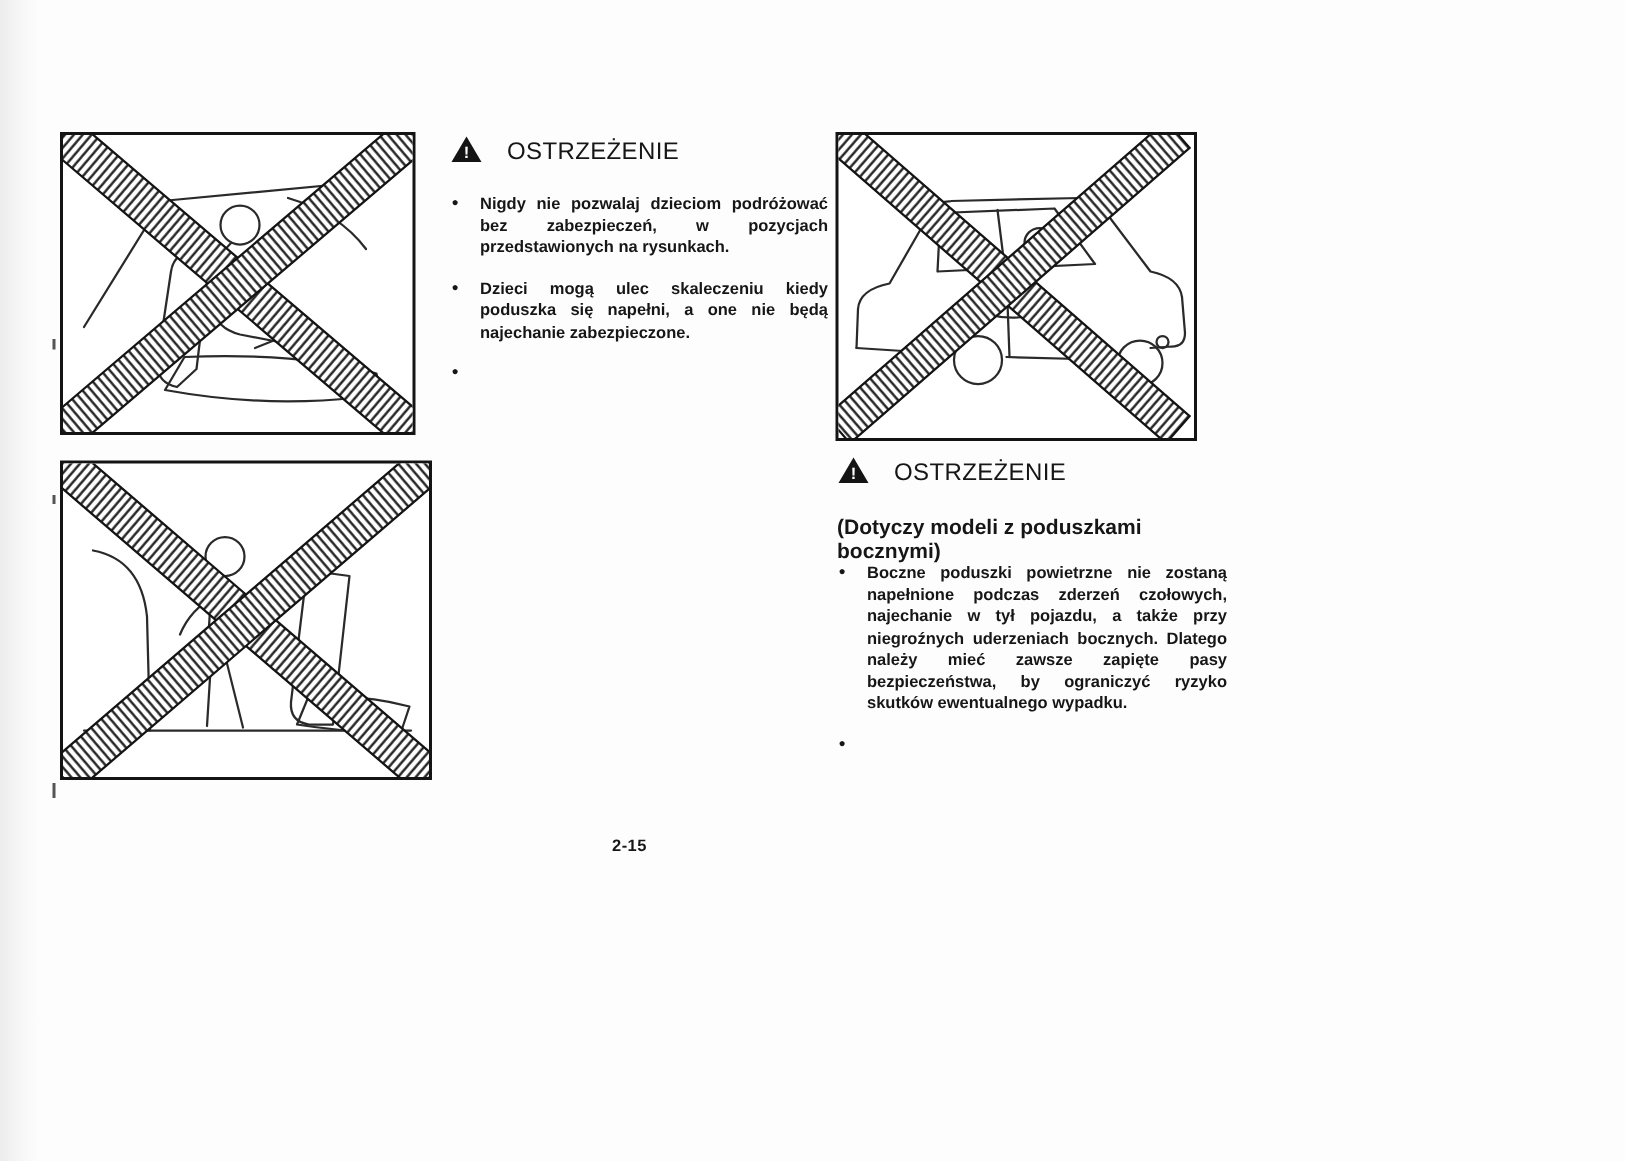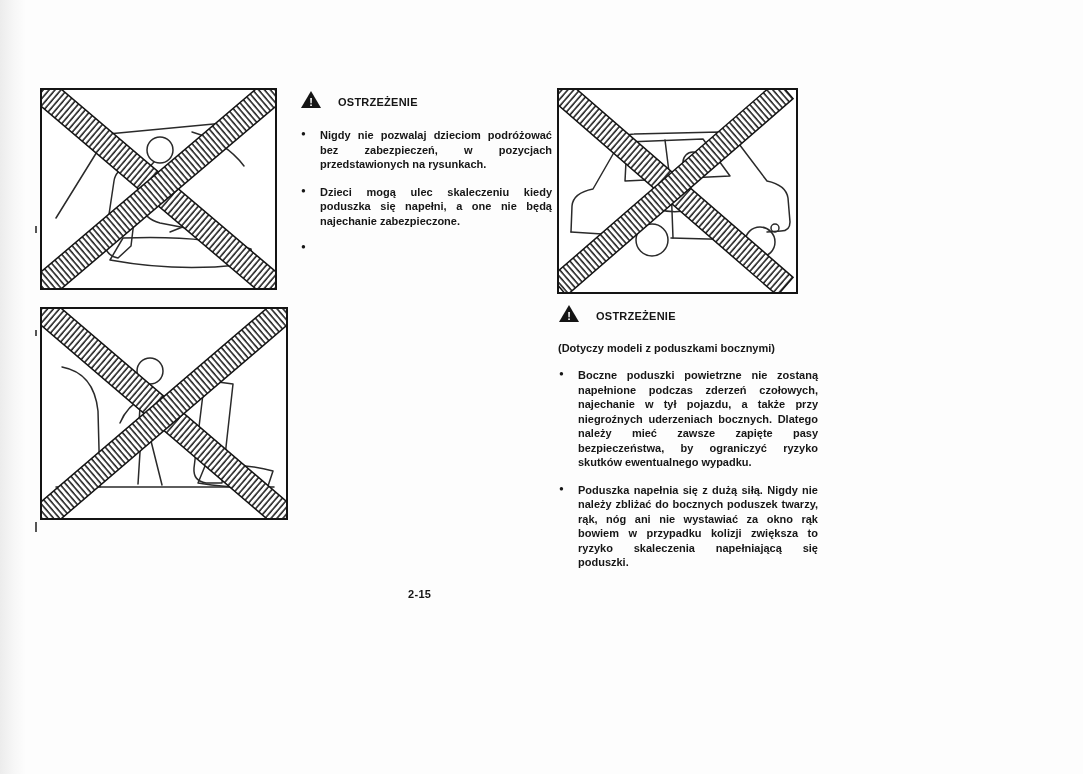--- a/index.html
+++ b/index.html
@@ -14,22 +14,22 @@
     position:absolute; left:0; top:0; width:26px; height:100%;
     background:linear-gradient(90deg,#ececec 0%,#f7f7f7 55%,rgba(255,255,255,0) 100%);
   }
   .scan-speck { position:absolute; background:#555; }
   .figure {
     position:absolute; border:2px solid #141414; background:#ffffff;
   }
   .figure svg { display:block; }
   .warn { position:absolute; }
   .warn-header { display:flex; align-items:center; gap:16px; margin-bottom:15px; }
-  .warn-title { font-weight:bold; font-size:11px; letter-spacing:0.25px; }
-  .warn-sub { font-weight:bold; font-size:11px; margin-bottom:14px; }
+  .warn-title { font-weight:normal; font-size:16px; letter-spacing:0.25px; }
+  .warn-sub { font-weight:bold; font-size:14px; }
   .bullets { list-style:none; }
   .bullets li {
     position:relative; padding-left:20px; margin-bottom:13px;
     font-size:11px; font-weight:bold; line-height:1.32; text-align:justify;
   }
   .bullets .dot {
     position:absolute; left:1px; top:2px; font-size:8px; line-height:1;
   }
   .pageno { position:absolute; font-size:11px; font-weight:bold; letter-spacing:0.3px; }
 </style>
@@ -156,20 +156,19 @@
       <span class="warn-title">OSTRZEŻENIE</span>
     </div>
     <div class="warn-sub">(Dotyczy modeli z poduszkami bocznymi)</div>
     <ul class="bullets">
       <li>
         <span class="dot">●</span>
         <span>Boczne poduszki powietrzne nie zostaną napełnione podczas zderzeń czołowych, najechanie w tył pojazdu, a także przy niegroźnych uderzeniach bocznych. Dlatego należy mieć zawsze zapięte pasy bezpieczeństwa, by ograniczyć ryzyko skutków ewentualnego wypadku.</span>
       </li>
       <li>
         <span class="dot">●</span>
-        <span>Poduszka napełnia się z dużą siłą. Nigdy nie należy zbliżać do bocznych poduszek twarzy, rąk, nóg ani nie wystawiać za okno rąk bowiem w przypadku kolizji zwiększa to ryzyko skaleczenia napełniającą się poduszki.</span>
       </li>
     </ul>
   </section>
 
-  <div class="pageno" style="left:408px;top:588px;">2-15</div>
+  <div class="pageno" style="left:408px;top:558px;">2-15</div>
 
 </div>
 
 </body></html>

